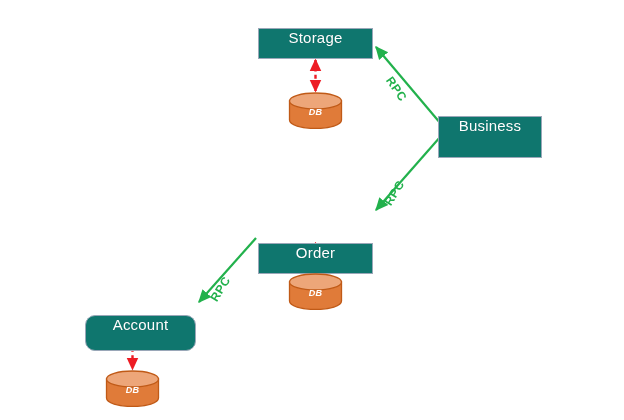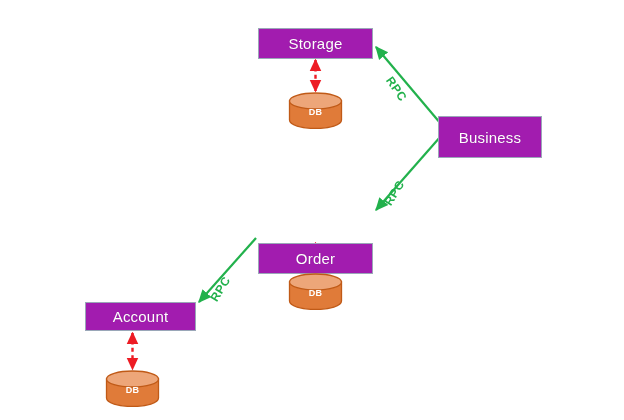--- a/index.html
+++ b/index.html
@@ -23,40 +23,41 @@
   .svg-layer {
     position: absolute;
     left: 0; top: 0;
     width: 624px;
     height: 420px;
   }
   
   .service-box {
     position: absolute;
     box-sizing: border-box;
-    background: #a21caf;
+    background: #0f766e;
     border: 1px solid #9aa7b8;
     color: #ffffff;
     font-size: 15px;
     display: flex;
-    align-items: center;
+    align-items: flex-start;
     justify-content: center;
     letter-spacing: 0.2px;
     text-shadow: 0 0 1px rgba(0,0,0,0.25);
   }
   #box-storage  { left: 258px; top: 28px;  width: 115px; height: 31px; }
   #box-business { left: 438px; top: 116px; width: 104px; height: 42px; }
   #box-order    { left: 258px; top: 211px; width: 115px; height: 31px; margin-top: 32px; }
-  #box-account  { left: 85px;  top: 302px; width: 111px; height: 29px; }
+  #box-account  { left: 85px;  top: 315px; width: 111px; height: 36px; border-radius: 10px; }
 
   
   .db {
     position: absolute;
     width: 46px;
     height: 37px;
+    font-style: italic;
   }
   .db .cyl-svg { position: absolute; left: 0; top: 0; }
   .db .db-label {
     position: absolute;
     left: 0;
     top: 15px;
     width: 55px;
     text-align: center;
     font-size: 9px;
     font-weight: bold;

